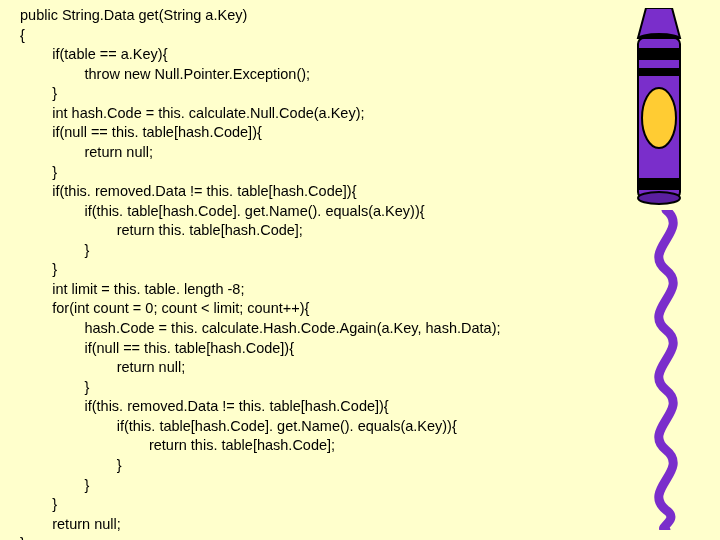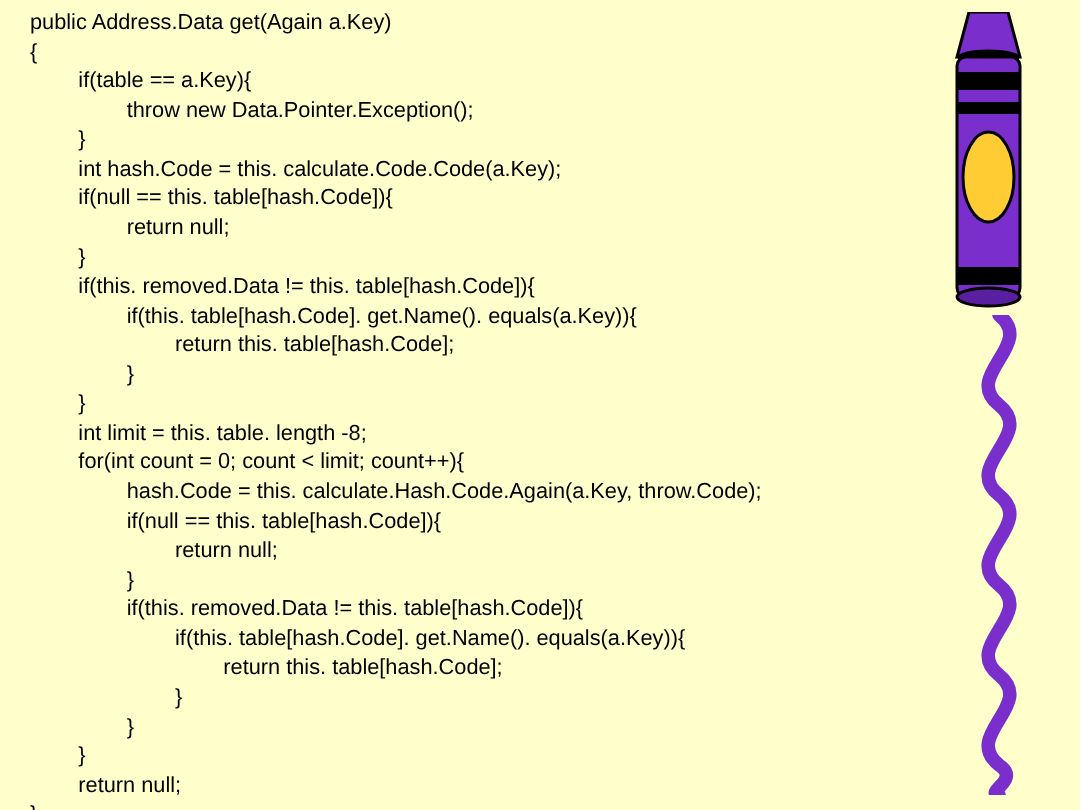--- a/index.html
+++ b/index.html
@@ -42,37 +42,37 @@
     right: 24px;
     width: 60px;
     height: 320px;
   }
 </style>
 </head>
 <body>
 
 <div class="slide">
 
-  <div class="code-block"><span>public Address.Data get(Again a.Key)</span>
+  <div class="code-block"><span>public String.Data get(String a.Key)</span>
 <span>{</span>
 <span>        if(table == a.Key){</span>
-<span>                throw new Data.Pointer.Exception();</span>
+<span>                throw new Null.Pointer.Exception();</span>
 <span>        }</span>
-<span>        int hash.Code = this. calculate.Code.Code(a.Key);</span>
+<span>        int hash.Code = this. calculate.Null.Code(a.Key);</span>
 <span>        if(null == this. table[hash.Code]){</span>
 <span>                return null;</span>
 <span>        }</span>
 <span>        if(this. removed.Data != this. table[hash.Code]){</span>
 <span>                if(this. table[hash.Code]. get.Name(). equals(a.Key)){</span>
 <span>                        return this. table[hash.Code];</span>
 <span>                }</span>
 <span>        }</span>
 <span>        int limit = this. table. length -8;</span>
 <span>        for(int count = 0; count &lt; limit; count++){</span>
-<span>                hash.Code = this. calculate.Hash.Code.Again(a.Key, throw.Code);</span>
+<span>                hash.Code = this. calculate.Hash.Code.Again(a.Key, hash.Data);</span>
 <span>                if(null == this. table[hash.Code]){</span>
 <span>                        return null;</span>
 <span>                }</span>
 <span>                if(this. removed.Data != this. table[hash.Code]){</span>
 <span>                        if(this. table[hash.Code]. get.Name(). equals(a.Key)){</span>
 <span>                                return this. table[hash.Code];</span>
 <span>                        }</span>
 <span>                }</span>
 <span>        }</span>
 <span>        return null;</span>

